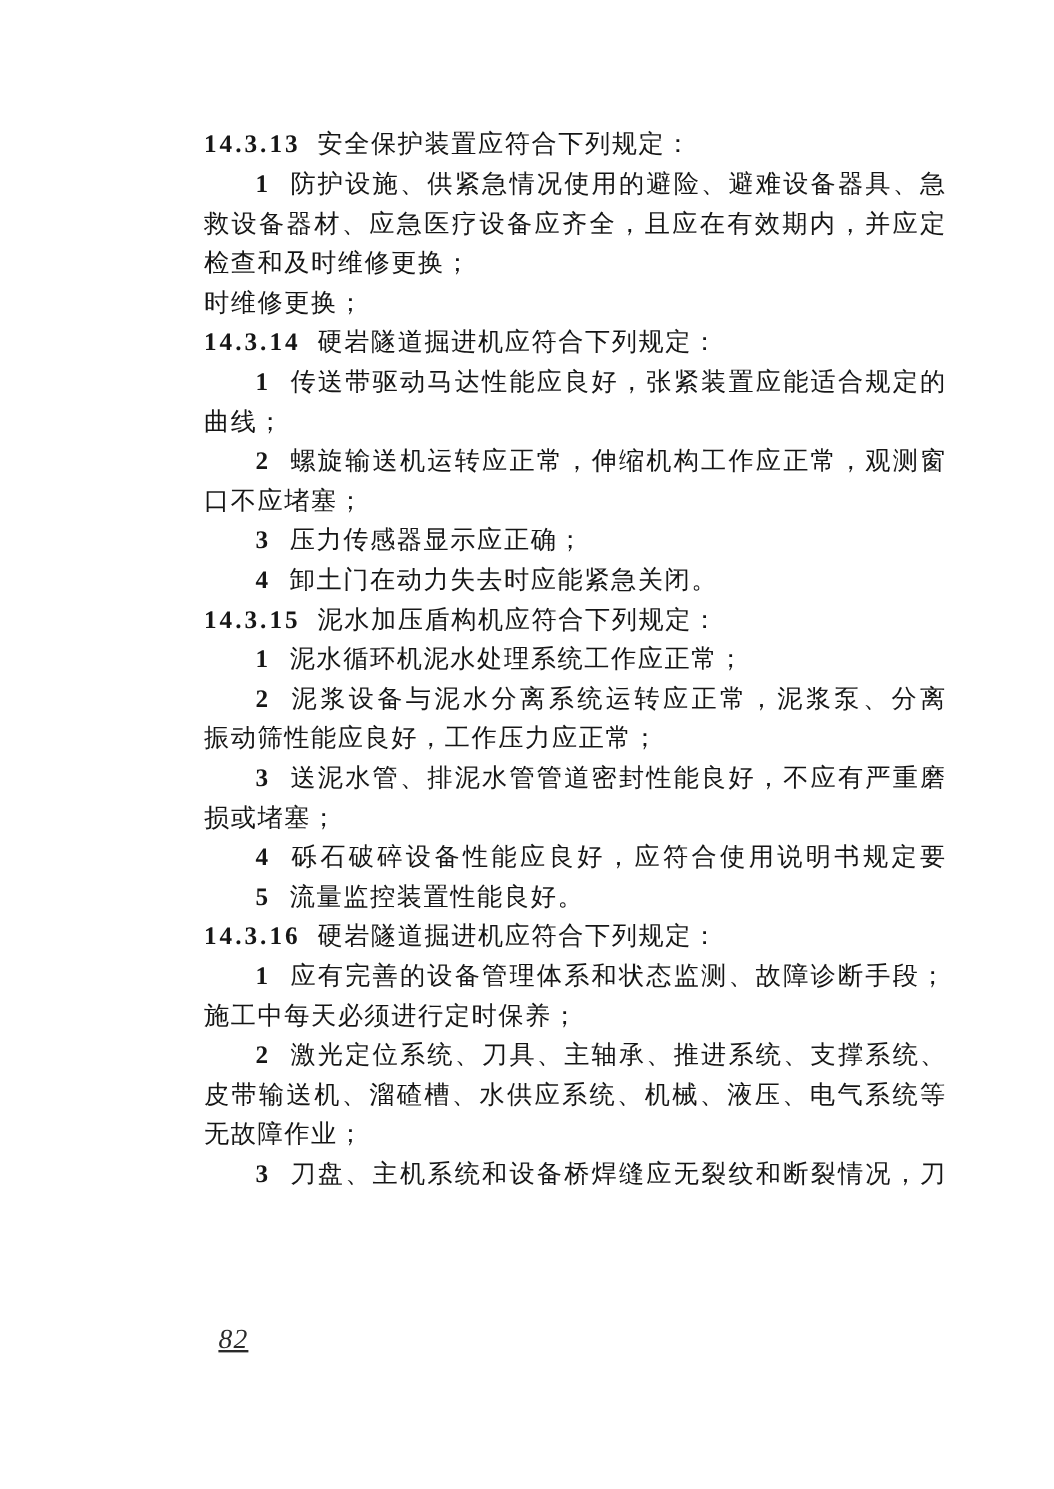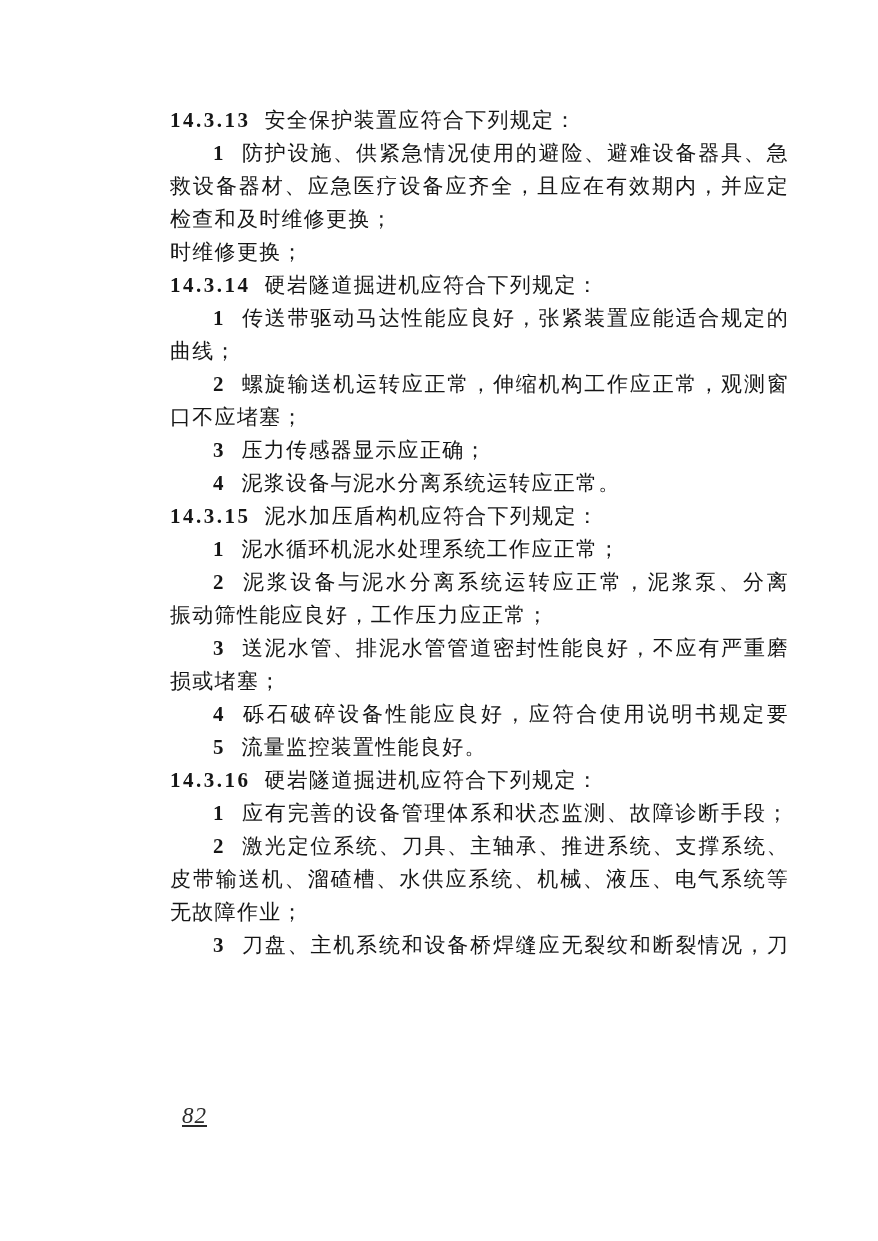--- a/index.html
+++ b/index.html
@@ -68,30 +68,31 @@
       <div class="line item fill"><span class="num">1</span><span class="txt">防护设施、供紧急情况使用的避险、避难设备器具、急</span></div>
       <div class="line cont fill"><span class="txt">救设备器材、应急医疗设备应齐全，且应在有效期内，并应定期</span></div>
       <div class="line cont"><span class="txt">检查和及时维修更换；</span></div>
       <div class="line cont"><span class="txt">时维修更换；</span></div>
       <div class="line section"><span class="num">14.3.14</span><span class="txt">硬岩隧道掘进机应符合下列规定：</span></div>
       <div class="line item fill"><span class="num">1</span><span class="txt">传送带驱动马达性能应良好，张紧装置应能适合规定的</span></div>
       <div class="line cont"><span class="txt">曲线；</span></div>
       <div class="line item fill"><span class="num">2</span><span class="txt">螺旋输送机运转应正常，伸缩机构工作应正常，观测窗</span></div>
       <div class="line cont"><span class="txt">口不应堵塞；</span></div>
       <div class="line item"><span class="num">3</span><span class="txt">压力传感器显示应正确；</span></div>
-      <div class="line item"><span class="num">4</span><span class="txt">泥浆设备与泥水分离系统运转应正常。</span></div>
+      <div class="line item"><span class="num">4</span><span class="txt">卸土门在动力失去时应能紧急关闭。</span></div>
       <div class="line section"><span class="num">14.3.15</span><span class="txt">泥水加压盾构机应符合下列规定：</span></div>
       <div class="line item"><span class="num">1</span><span class="txt">泥水循环机泥水处理系统工作应正常；</span></div>
       <div class="line item fill"><span class="num">2</span><span class="txt">泥浆设备与泥水分离系统运转应正常，泥浆泵、分离机、</span></div>
       <div class="line cont"><span class="txt">振动筛性能应良好，工作压力应正常；</span></div>
       <div class="line item fill"><span class="num">3</span><span class="txt">送泥水管、排泥水管管道密封性能良好，不应有严重磨</span></div>
       <div class="line cont"><span class="txt">损或堵塞；</span></div>
       <div class="line item fill"><span class="num">4</span><span class="txt">砾石破碎设备性能应良好，应符合使用说明书规定要求；</span></div>
       <div class="line item"><span class="num">5</span><span class="txt">流量监控装置性能良好。</span></div>
       <div class="line section"><span class="num">14.3.16</span><span class="txt">硬岩隧道掘进机应符合下列规定：</span></div>
       <div class="line item fill"><span class="num">1</span><span class="txt">应有完善的设备管理体系和状态监测、故障诊断手段；</span></div>
+      <div class="line cont"><span class="txt">施工中每天必须进行定时保养；</span></div>
       <div class="line item fill"><span class="num">2</span><span class="txt">激光定位系统、刀具、主轴承、推进系统、支撑系统、</span></div>
       <div class="line cont fill"><span class="txt">皮带输送机、溜碴槽、水供应系统、机械、液压、电气系统等应</span></div>
       <div class="line cont"><span class="txt">无故障作业；</span></div>
       <div class="line item fill"><span class="num">3</span><span class="txt">刀盘、主机系统和设备桥焊缝应无裂纹和断裂情况，刀</span></div>
     </div>
   <div class="pagenum">82</div>
 </div>
 
 </body></html>

